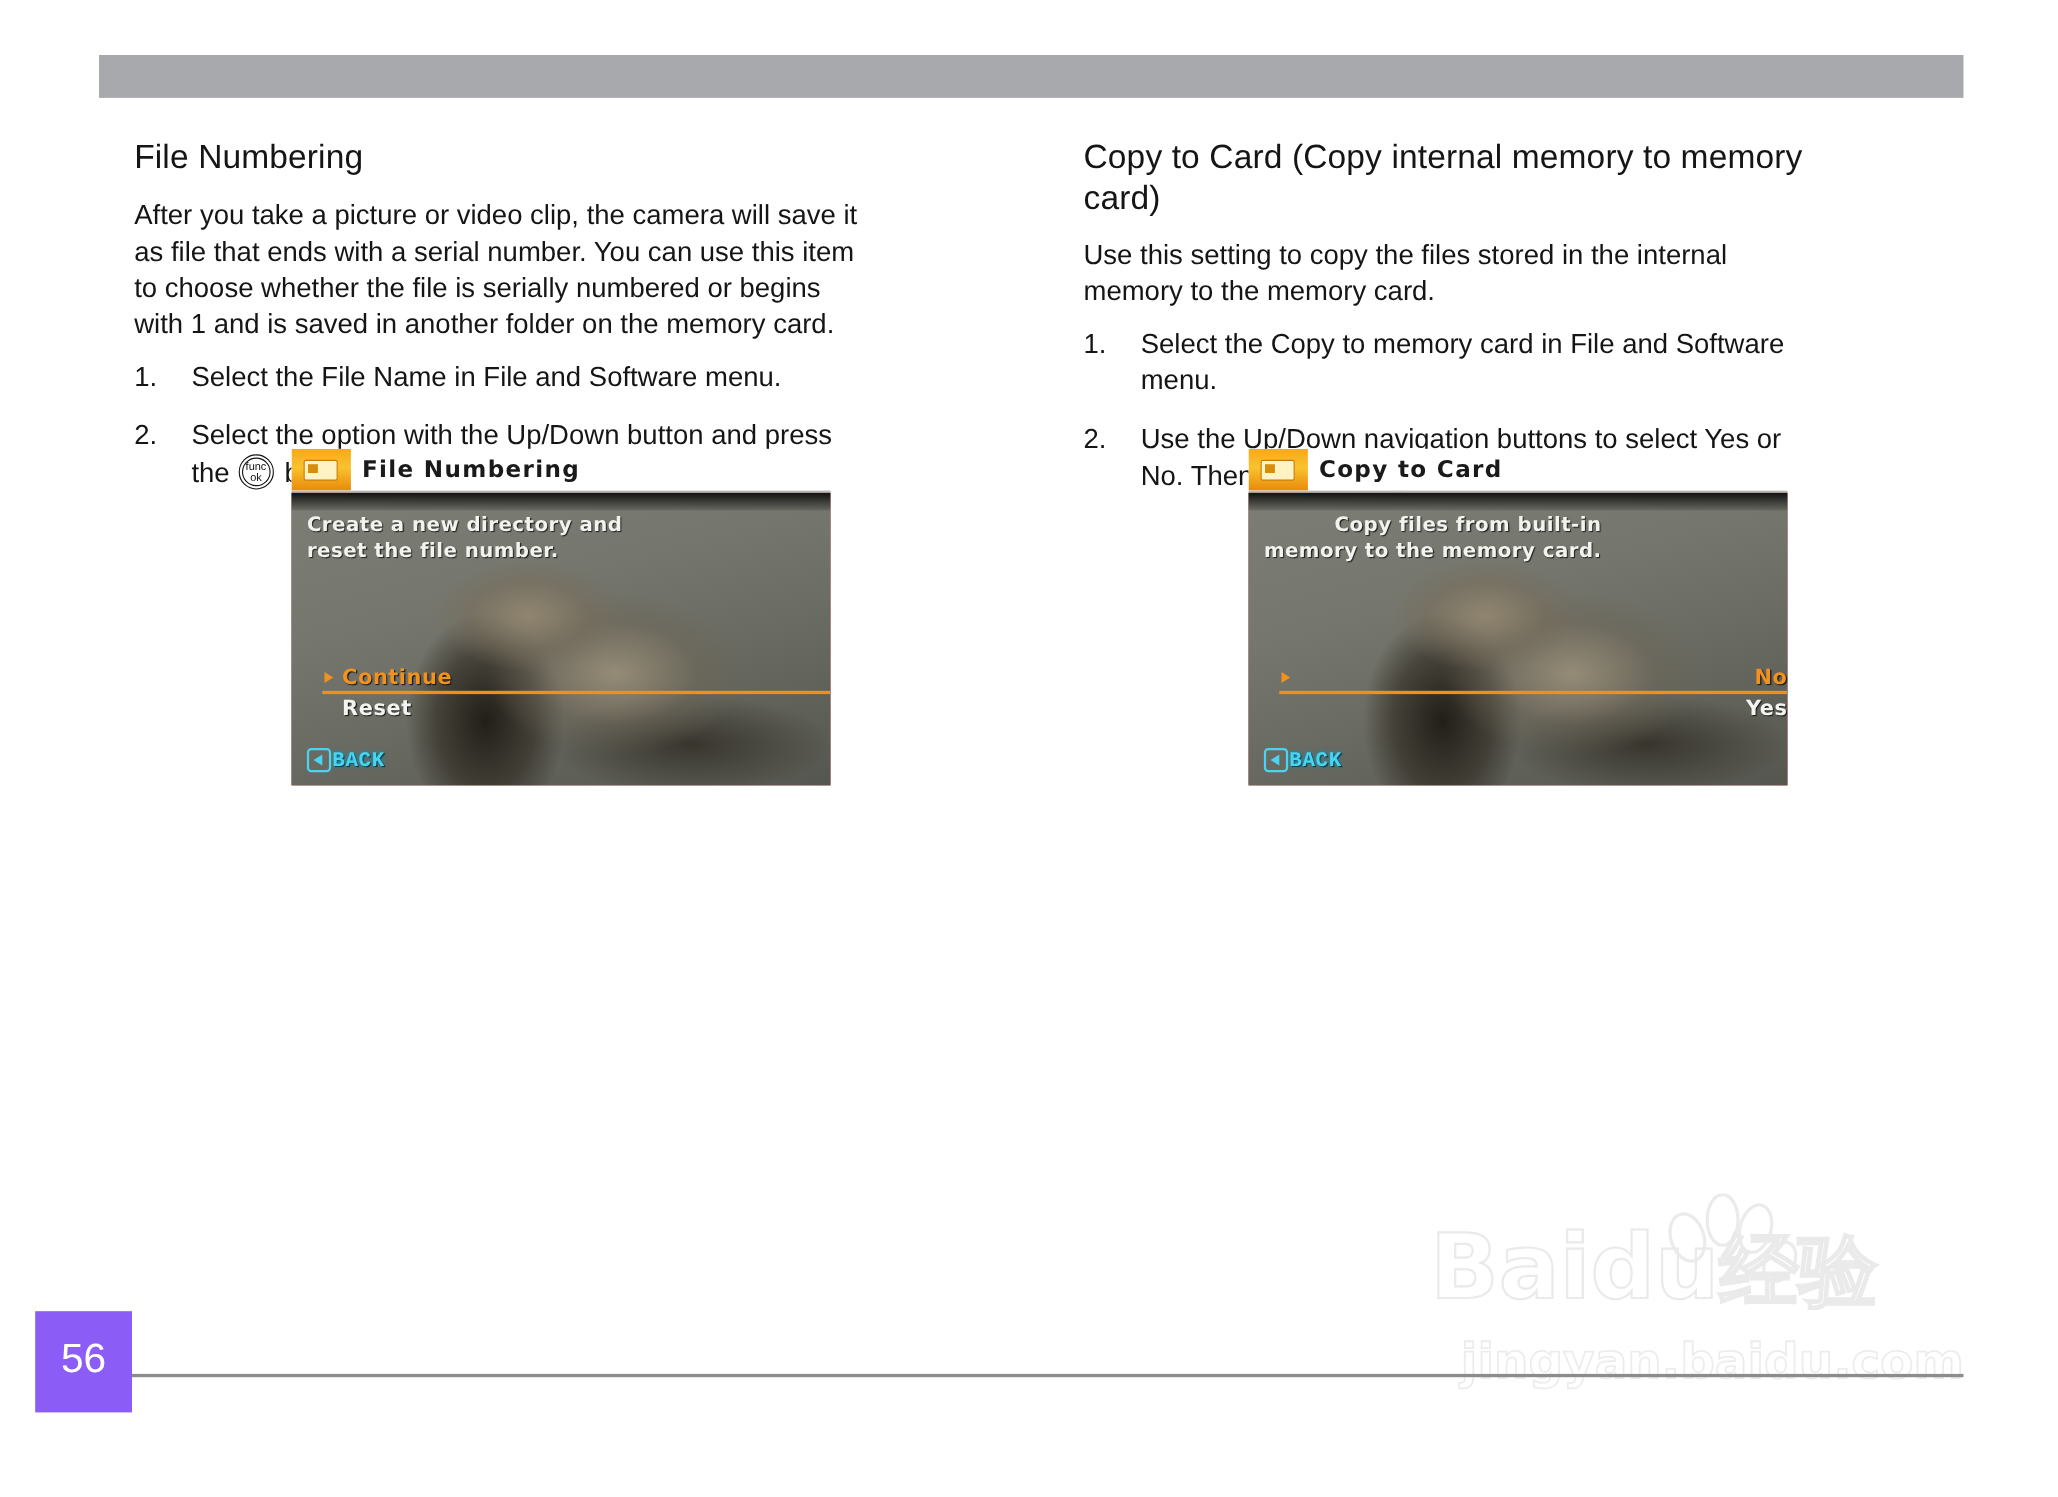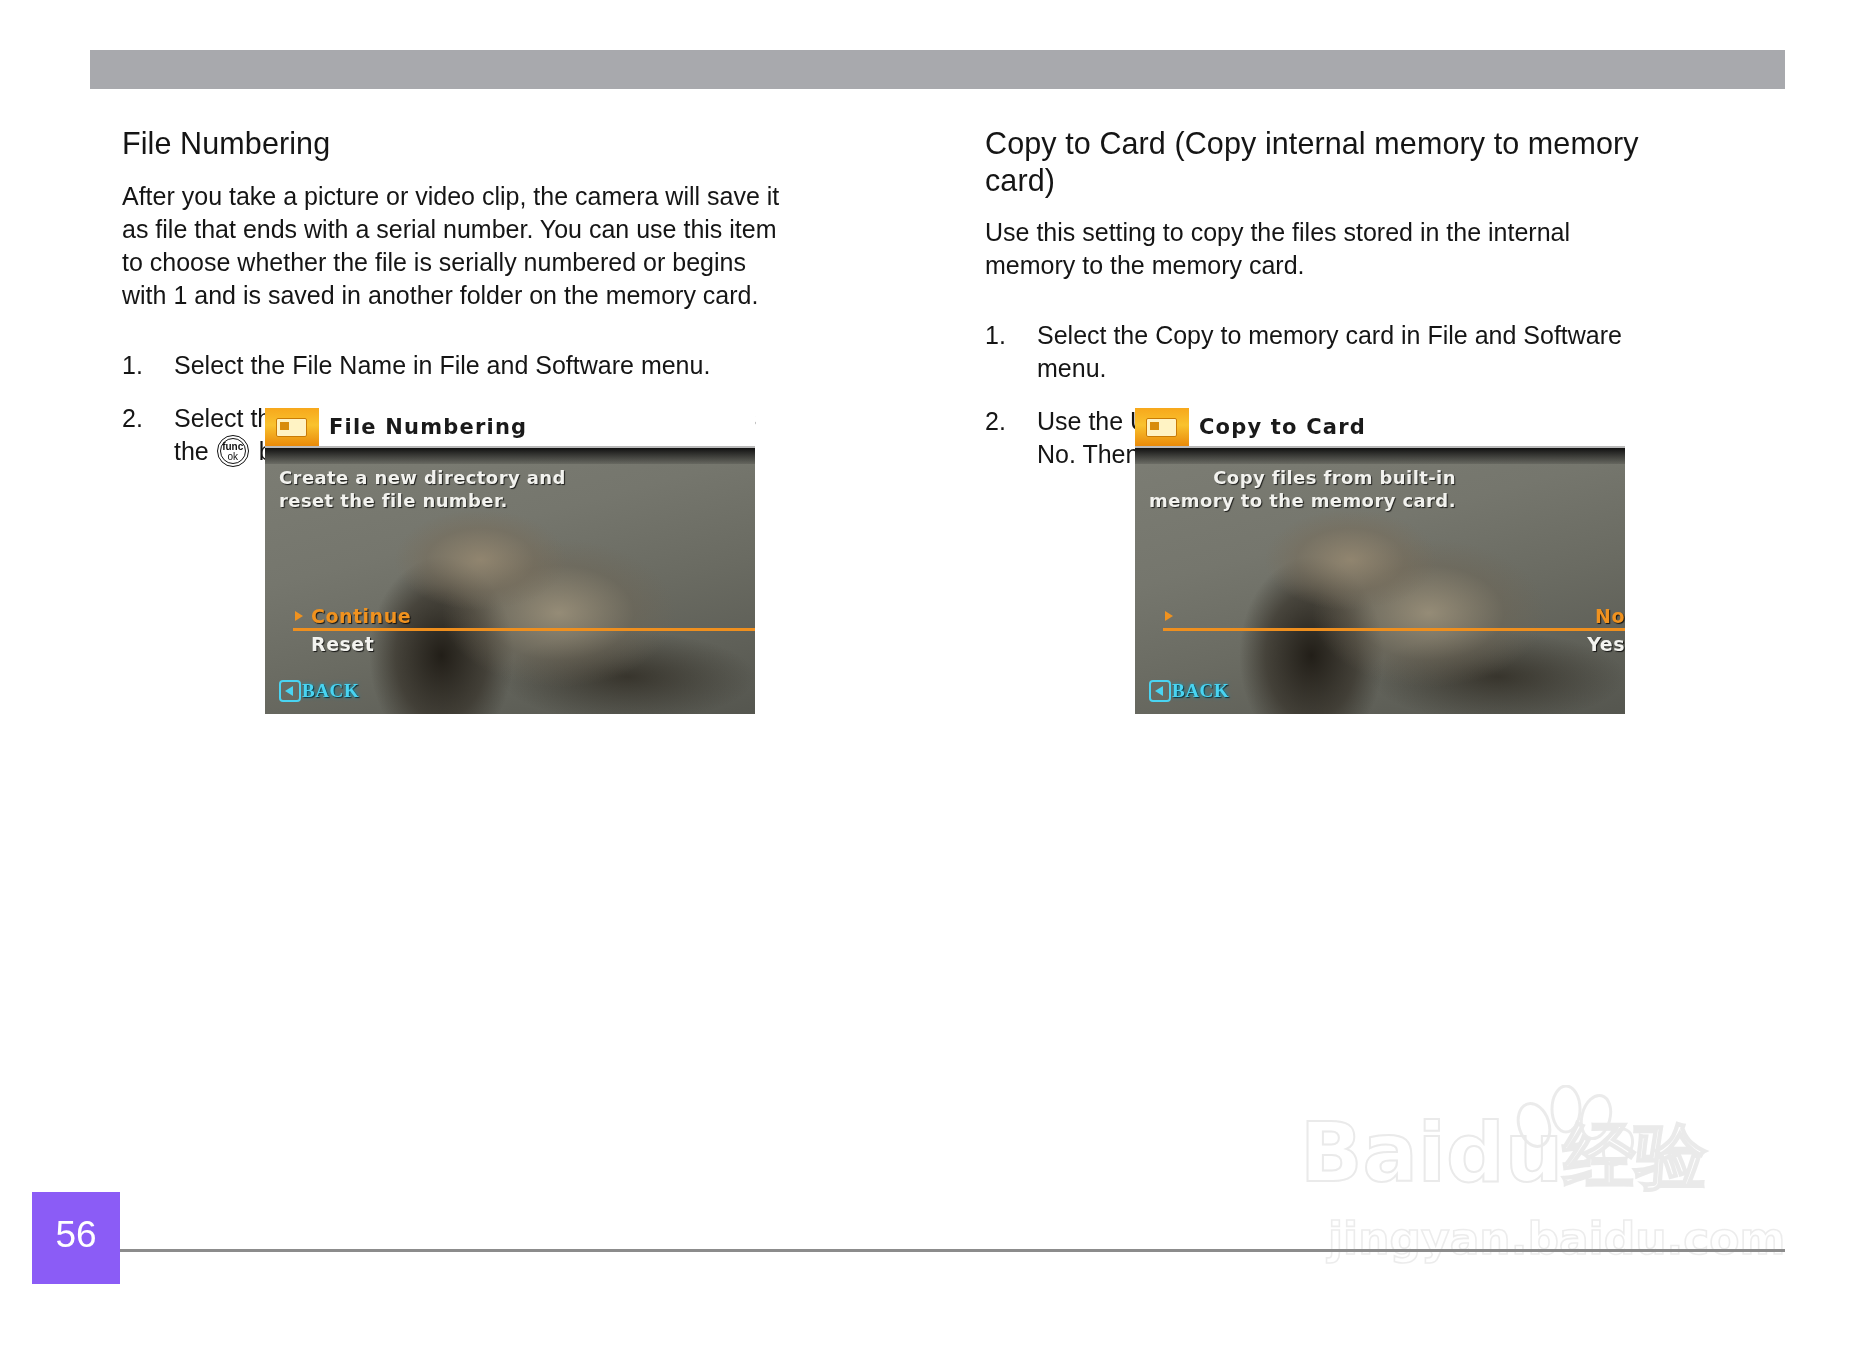--- a/index.html
+++ b/index.html
@@ -42,21 +42,21 @@
 
   h2.section-title {
     margin: 0 0 18px 0;
     font-size: 30.5px;
     font-weight: normal;
     line-height: 1.20;
     color: #151515;
     letter-spacing: 0.1px;
   }
   p.body-text {
-    margin: 0 0 36px 0;
+    margin: 0 0 14px 0;
     font-size: 25px;
     line-height: 1.33;
     color: #151515;
   }
 
   ol.steps {
     margin: 0;
     padding: 0;
     list-style: none;
   }
@@ -106,21 +106,21 @@
   .funcok .fo-top, .funcok .fo-bot {
     position: absolute;
     left: 0;
     width: 32px;
     text-align: center;
     font-size: 10px;
     line-height: 10px;
     color: #111;
     font-family: "Liberation Sans", sans-serif;
   }
-  .funcok .fo-top { top: 7px; font-weight: bold; }
+  .funcok .fo-top { top: 7px; }
   .funcok .fo-bot { top: 17px; }
 
   
   .lcd {
     position: absolute;
     width: 490px;
   }
   #lcd-left  { left: 265px; top: 408px; }
   #lcd-right { left: 1135px; top: 408px; text-align: right; }
 
@@ -240,21 +240,21 @@
     height: 3px;
     background: #ef8f1e;
   }
   .lcd-body .back-btn {
     position: absolute;
     left: 14px;
     bottom: 10px;
     height: 26px;
     display: flex;
     align-items: center;
-    font-family: Liberation Serif, serif;
+    font-family: Liberation Mono, monospace;
     font-size: 19px;
     font-weight: bold;
     color: #49d4f2;
     text-shadow: 0 0 4px rgba(0,160,200,0.9), 1px 1px 1px rgba(0,0,0,0.8);
     letter-spacing: 0.6px;
   }
   .lcd-body .back-btn .back-icon {
     width: 22px; height: 22px;
     border: 2px solid #49d4f2;
     border-radius: 4px;

